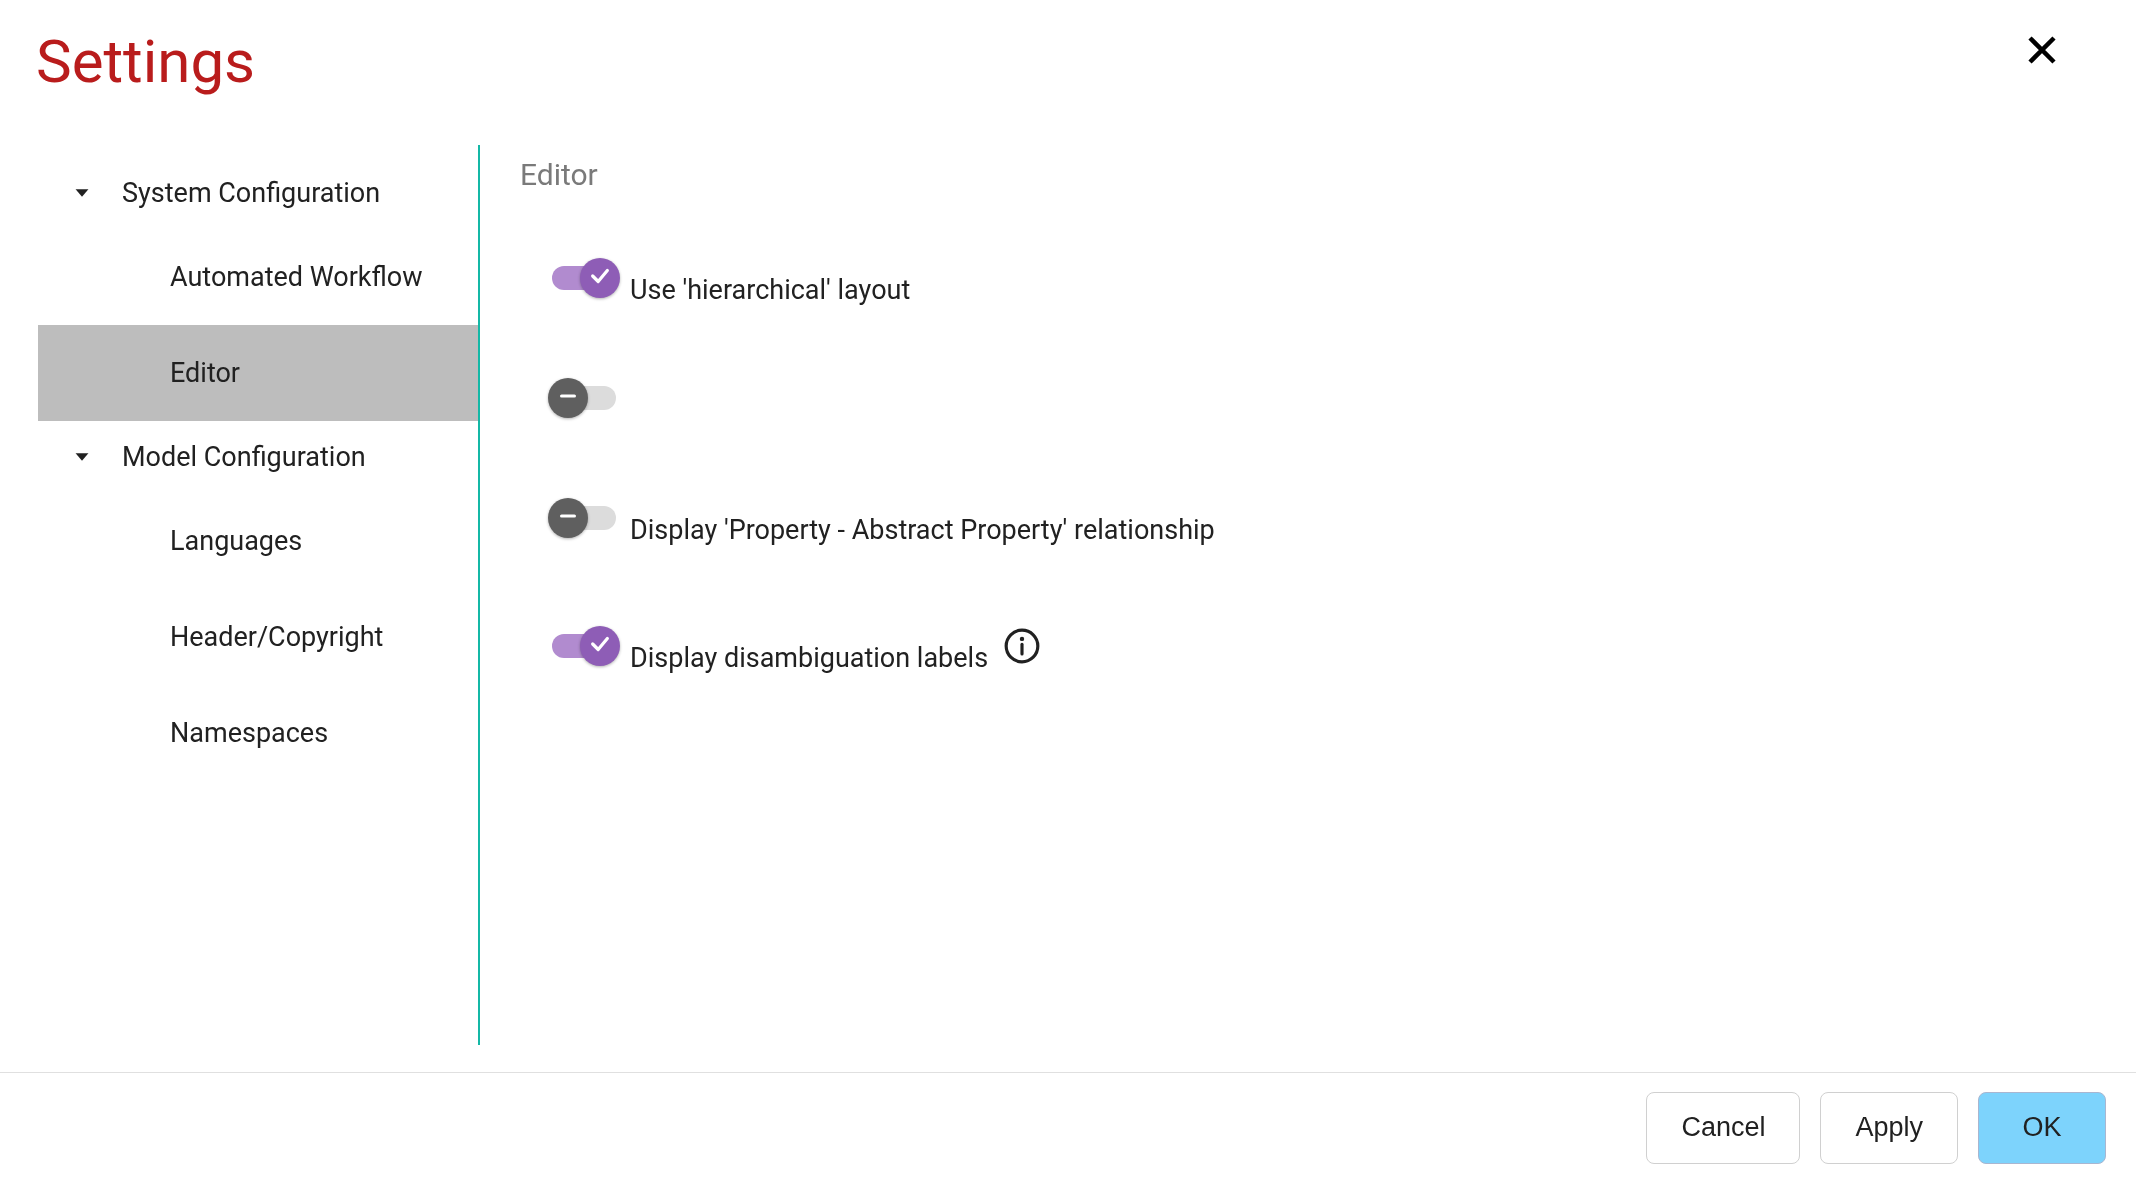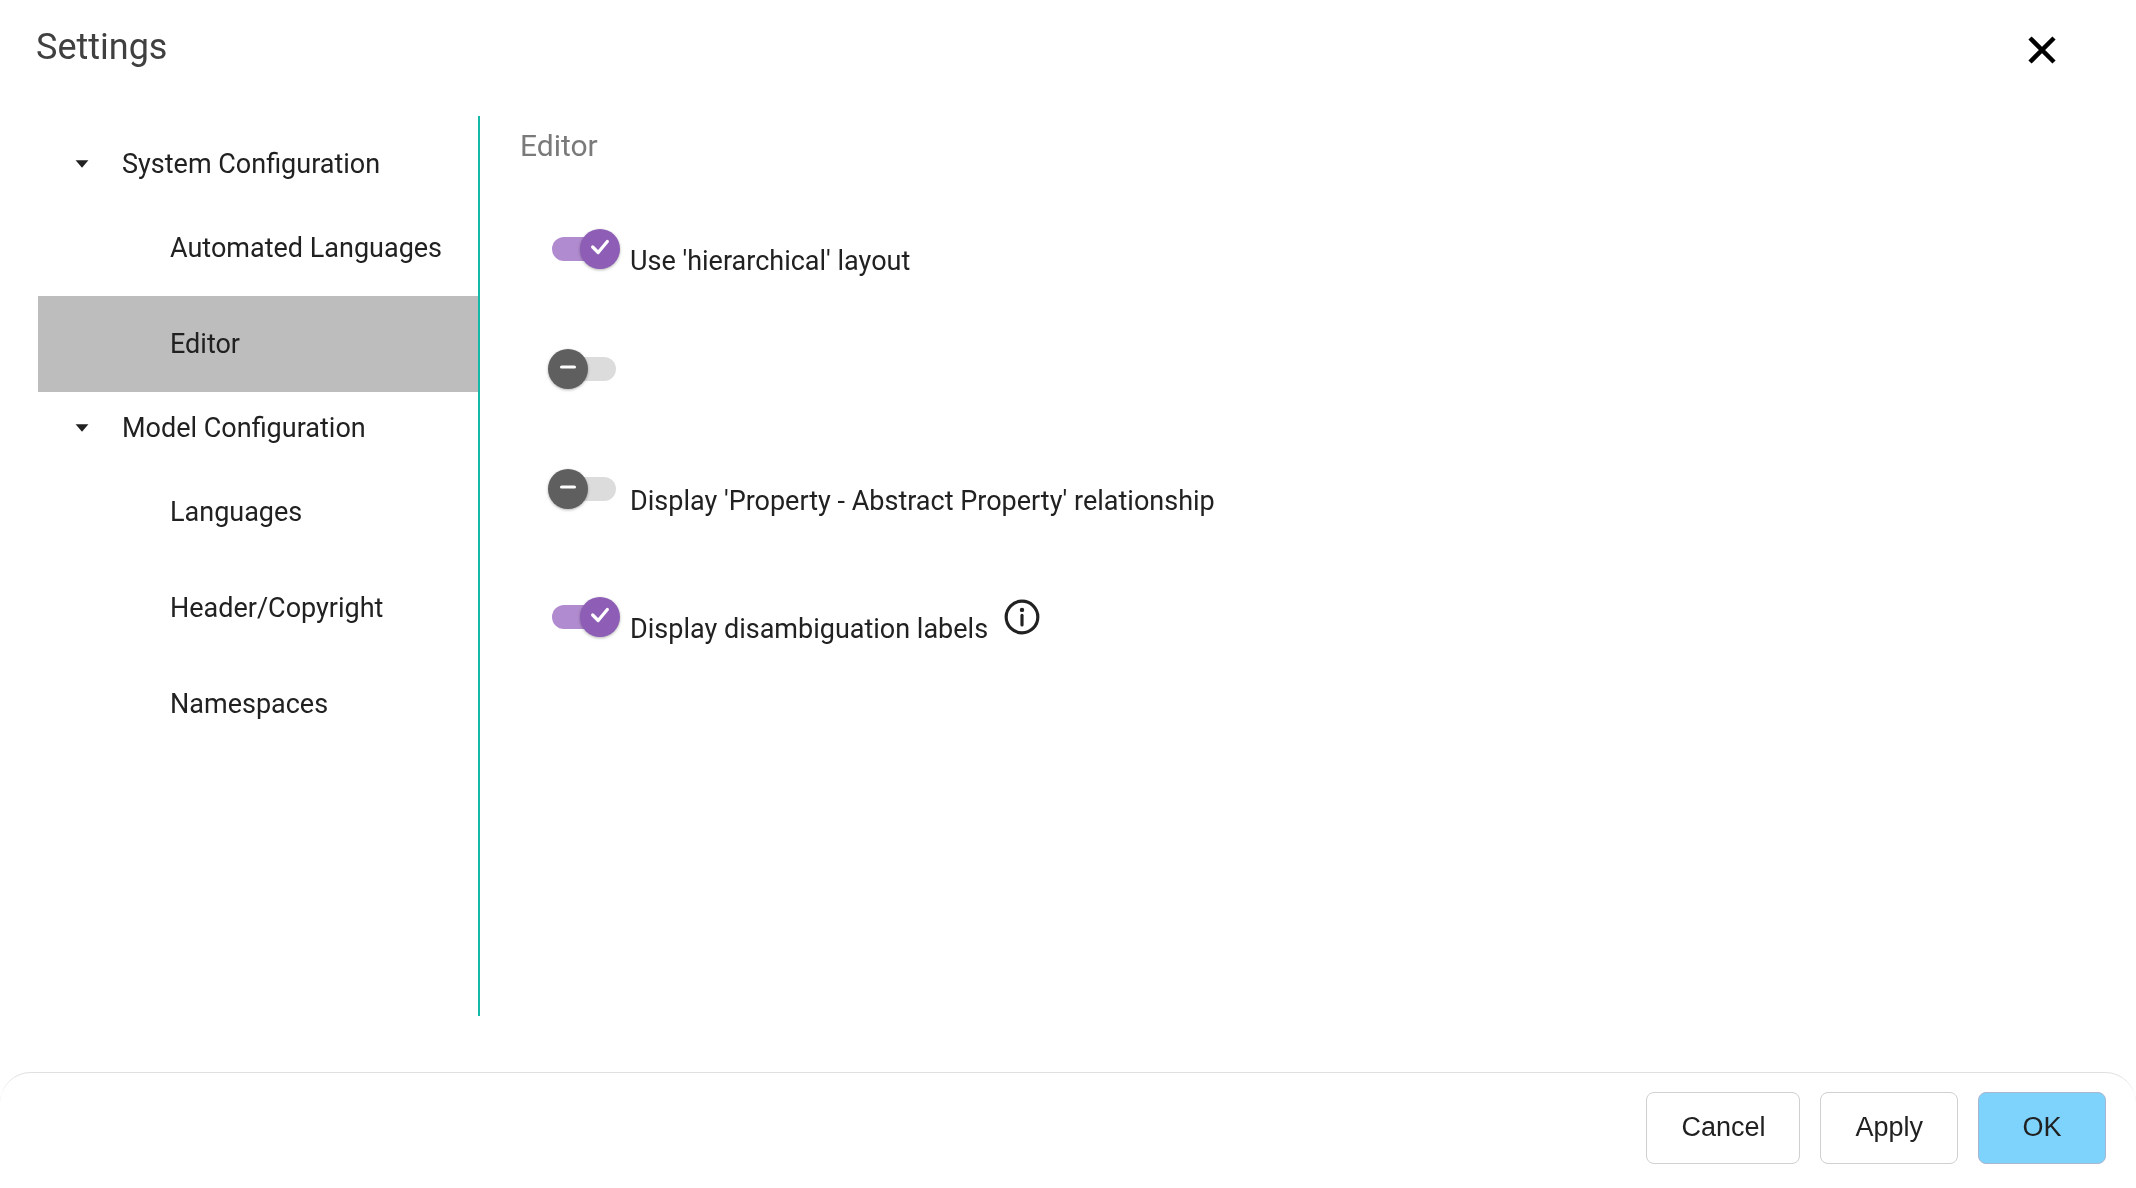--- a/index.html
+++ b/index.html
@@ -24,23 +24,23 @@
     flex-direction: column;
   }
 
   .dialog-header {
     display: flex;
     align-items: center;
     justify-content: space-between;
     padding: 26px 36px 18px 36px;
   }
   .dialog-title {
-    font-size: 36px;
+    font-size: 60px;
     font-weight: 400;
-    color: #404040;
+    color: #b91c1c;
   }
   .close-btn {
     width: 48px;
     height: 48px;
     display: flex;
     align-items: center;
     justify-content: center;
     cursor: pointer;
     position: absolute;
     top: 28px;
@@ -177,21 +177,20 @@
   }
 
   .dialog-footer {
     border-top: 1px solid #e0e0e0;
     display: flex;
     justify-content: flex-end;
     align-items: center;
     gap: 20px;
     padding: 16px 30px 22px 0;
     height: 116px;
-    border-radius: 31px;
   }
   .btn {
     height: 72px;
     min-width: 128px;
     padding: 0 34px;
     border: 1px solid #d0d0d0;
     border-radius: 8px;
     background: #fff;
     font-size: 27px;
     color: #212121;
@@ -227,21 +226,21 @@
 
       <div class="tree-group-header">
         <span class="chevron">
           <svg viewBox="0 0 24 24" fill="#212121">
               <path d="M5 8 L12 16 L19 8 Z"></path>
             </svg>
         </span>
         <span>System Configuration</span>
       </div>
       <div class="tree-item">
-        <span>Automated Languages</span>
+        <span>Automated Workflow</span>
       </div>
       <div class="tree-item selected">
         <span>Editor</span>
       </div>
 
       <div class="tree-group-header">
         <span class="chevron">
           <svg viewBox="0 0 24 24" fill="#212121">
               <path d="M5 8 L12 16 L19 8 Z"></path>
             </svg>

